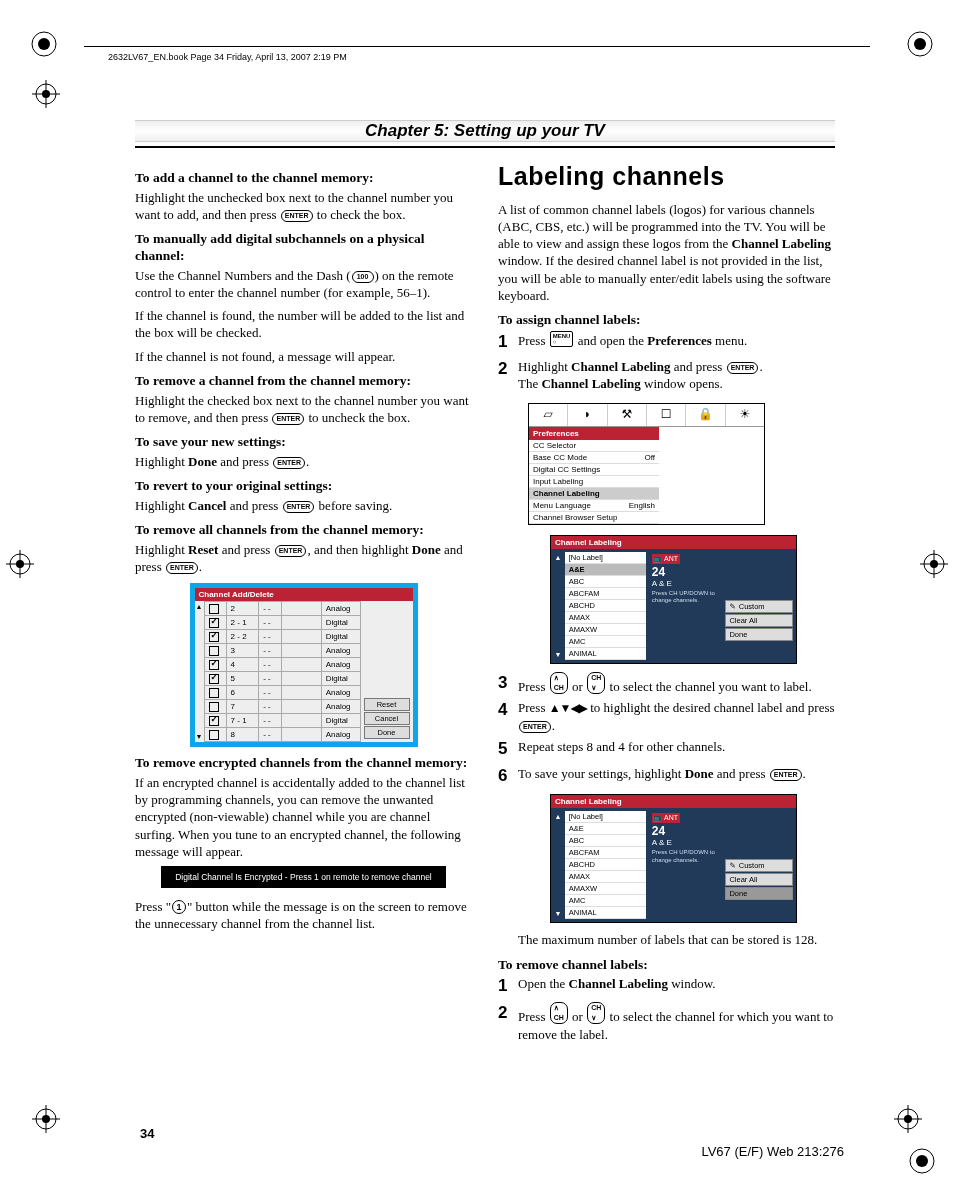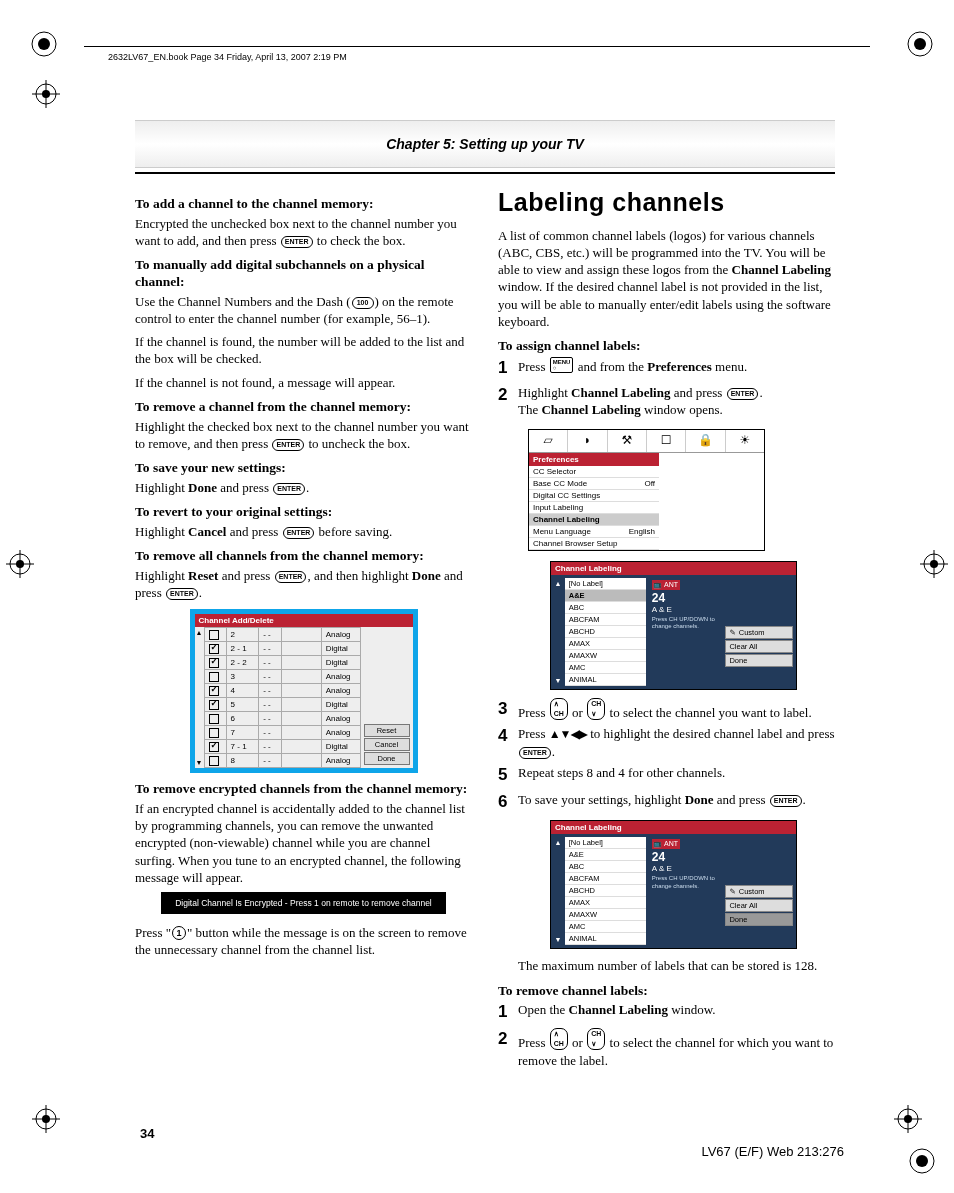--- a/index.html
+++ b/index.html
@@ -37,22 +37,22 @@
     top: 120px;
     left: 135px;
     width: 700px;
   }
   .chapter-banner {
     background: linear-gradient(to bottom, #eee 0%, #fff 50%, #eee 100%);
     text-align: center;
     font-family: Arial, sans-serif;
     font-weight: bold;
     font-style: italic;
-    font-size: 14px;
-    padding: 15px 0;
+    font-size: 17px;
+    padding: 0 0;
     margin-bottom: 4px;
     border-top: 1px solid #ccc;
     border-bottom: 1px solid #ccc;
   }
   .chapter-rule {
     border: 0;
     border-top: 2px solid #000;
     margin: 0 0 14px 0;
   }
   .columns {
@@ -273,21 +273,21 @@
 <div class="header-text">2632LV67_EN.book  Page 34  Friday, April 13, 2007  2:19 PM</div>
 
 <div class="page">
   <div class="chapter-banner">Chapter 5: Setting up your TV</div>
   <hr class="chapter-rule">
 
   <div class="columns">
 
     <div class="col">
       <div class="section-head">To add a channel to the channel memory:</div>
-      <p class="body-text"><span>Encrypted the unchecked box next to the channel number you want to add, and then press </span><span class="enter-icon">ENTER</span><span> to check the box.</span></p>
+      <p class="body-text"><span>Highlight the unchecked box next to the channel number you want to add, and then press </span><span class="enter-icon">ENTER</span><span> to check the box.</span></p>
 
       <div class="section-head">To manually add digital subchannels on a physical channel:</div>
       <p class="body-text"><span>Use the Channel Numbers and the Dash (</span><span class="dash-icon">100</span><span>) on the remote control to enter the channel number (for example, 56–1).</span></p>
       <p class="body-text">If the channel is found, the number will be added to the list and the box will be checked.</p>
       <p class="body-text">If the channel is not found, a message will appear.</p>
 
       <div class="section-head">To remove a channel from the channel memory:</div>
       <p class="body-text"><span>Highlight the checked box next to the channel number you want to remove, and then press </span><span class="enter-icon">ENTER</span><span> to uncheck the box.</span></p>
 
       <div class="section-head">To save your new settings:</div>
@@ -397,21 +397,21 @@
     </div>
 
     <div class="col">
       <div class="h1-like">Labeling channels</div>
       <p class="body-text"><span>A list of common channel labels (logos) for various channels (ABC, CBS, etc.) will be programmed into the TV. You will be able to view and assign these logos from the </span><b class="inline">Channel Labeling</b><span> window. If the desired channel label is not provided in the list, you will be able to manually enter/edit labels using the software keyboard.</span></p>
 
       <div class="section-head">To assign channel labels:</div>
       <ol class="steps">
         <li>
             <span class="step-num">1</span>
-            <span class="step-body"><span>Press </span><span class="menu-icon" style="border-radius:2px; font-size:6px; line-height:1; padding:1px 2px;">MENU<br>○</span><span> and from the </span><b class="inline">Preferences</b><span> menu.</span></span>
+            <span class="step-body"><span>Press </span><span class="menu-icon" style="border-radius:2px; font-size:6px; line-height:1; padding:1px 2px;">MENU<br>○</span><span> and open the </span><b class="inline">Preferences</b><span> menu.</span></span>
           </li>
         <li>
             <span class="step-num">2</span>
             <span class="step-body"><span>Highlight </span><b class="inline">Channel Labeling</b><span> and press </span><span class="enter-icon">ENTER</span><span>.</span><br><span>The </span><b class="inline">Channel Labeling</b><span> window opens.</span></span>
           </li>
       </ol>
 
       <div class="pref-box">
         <div class="pref-tabs">
           <div>▱</div>

